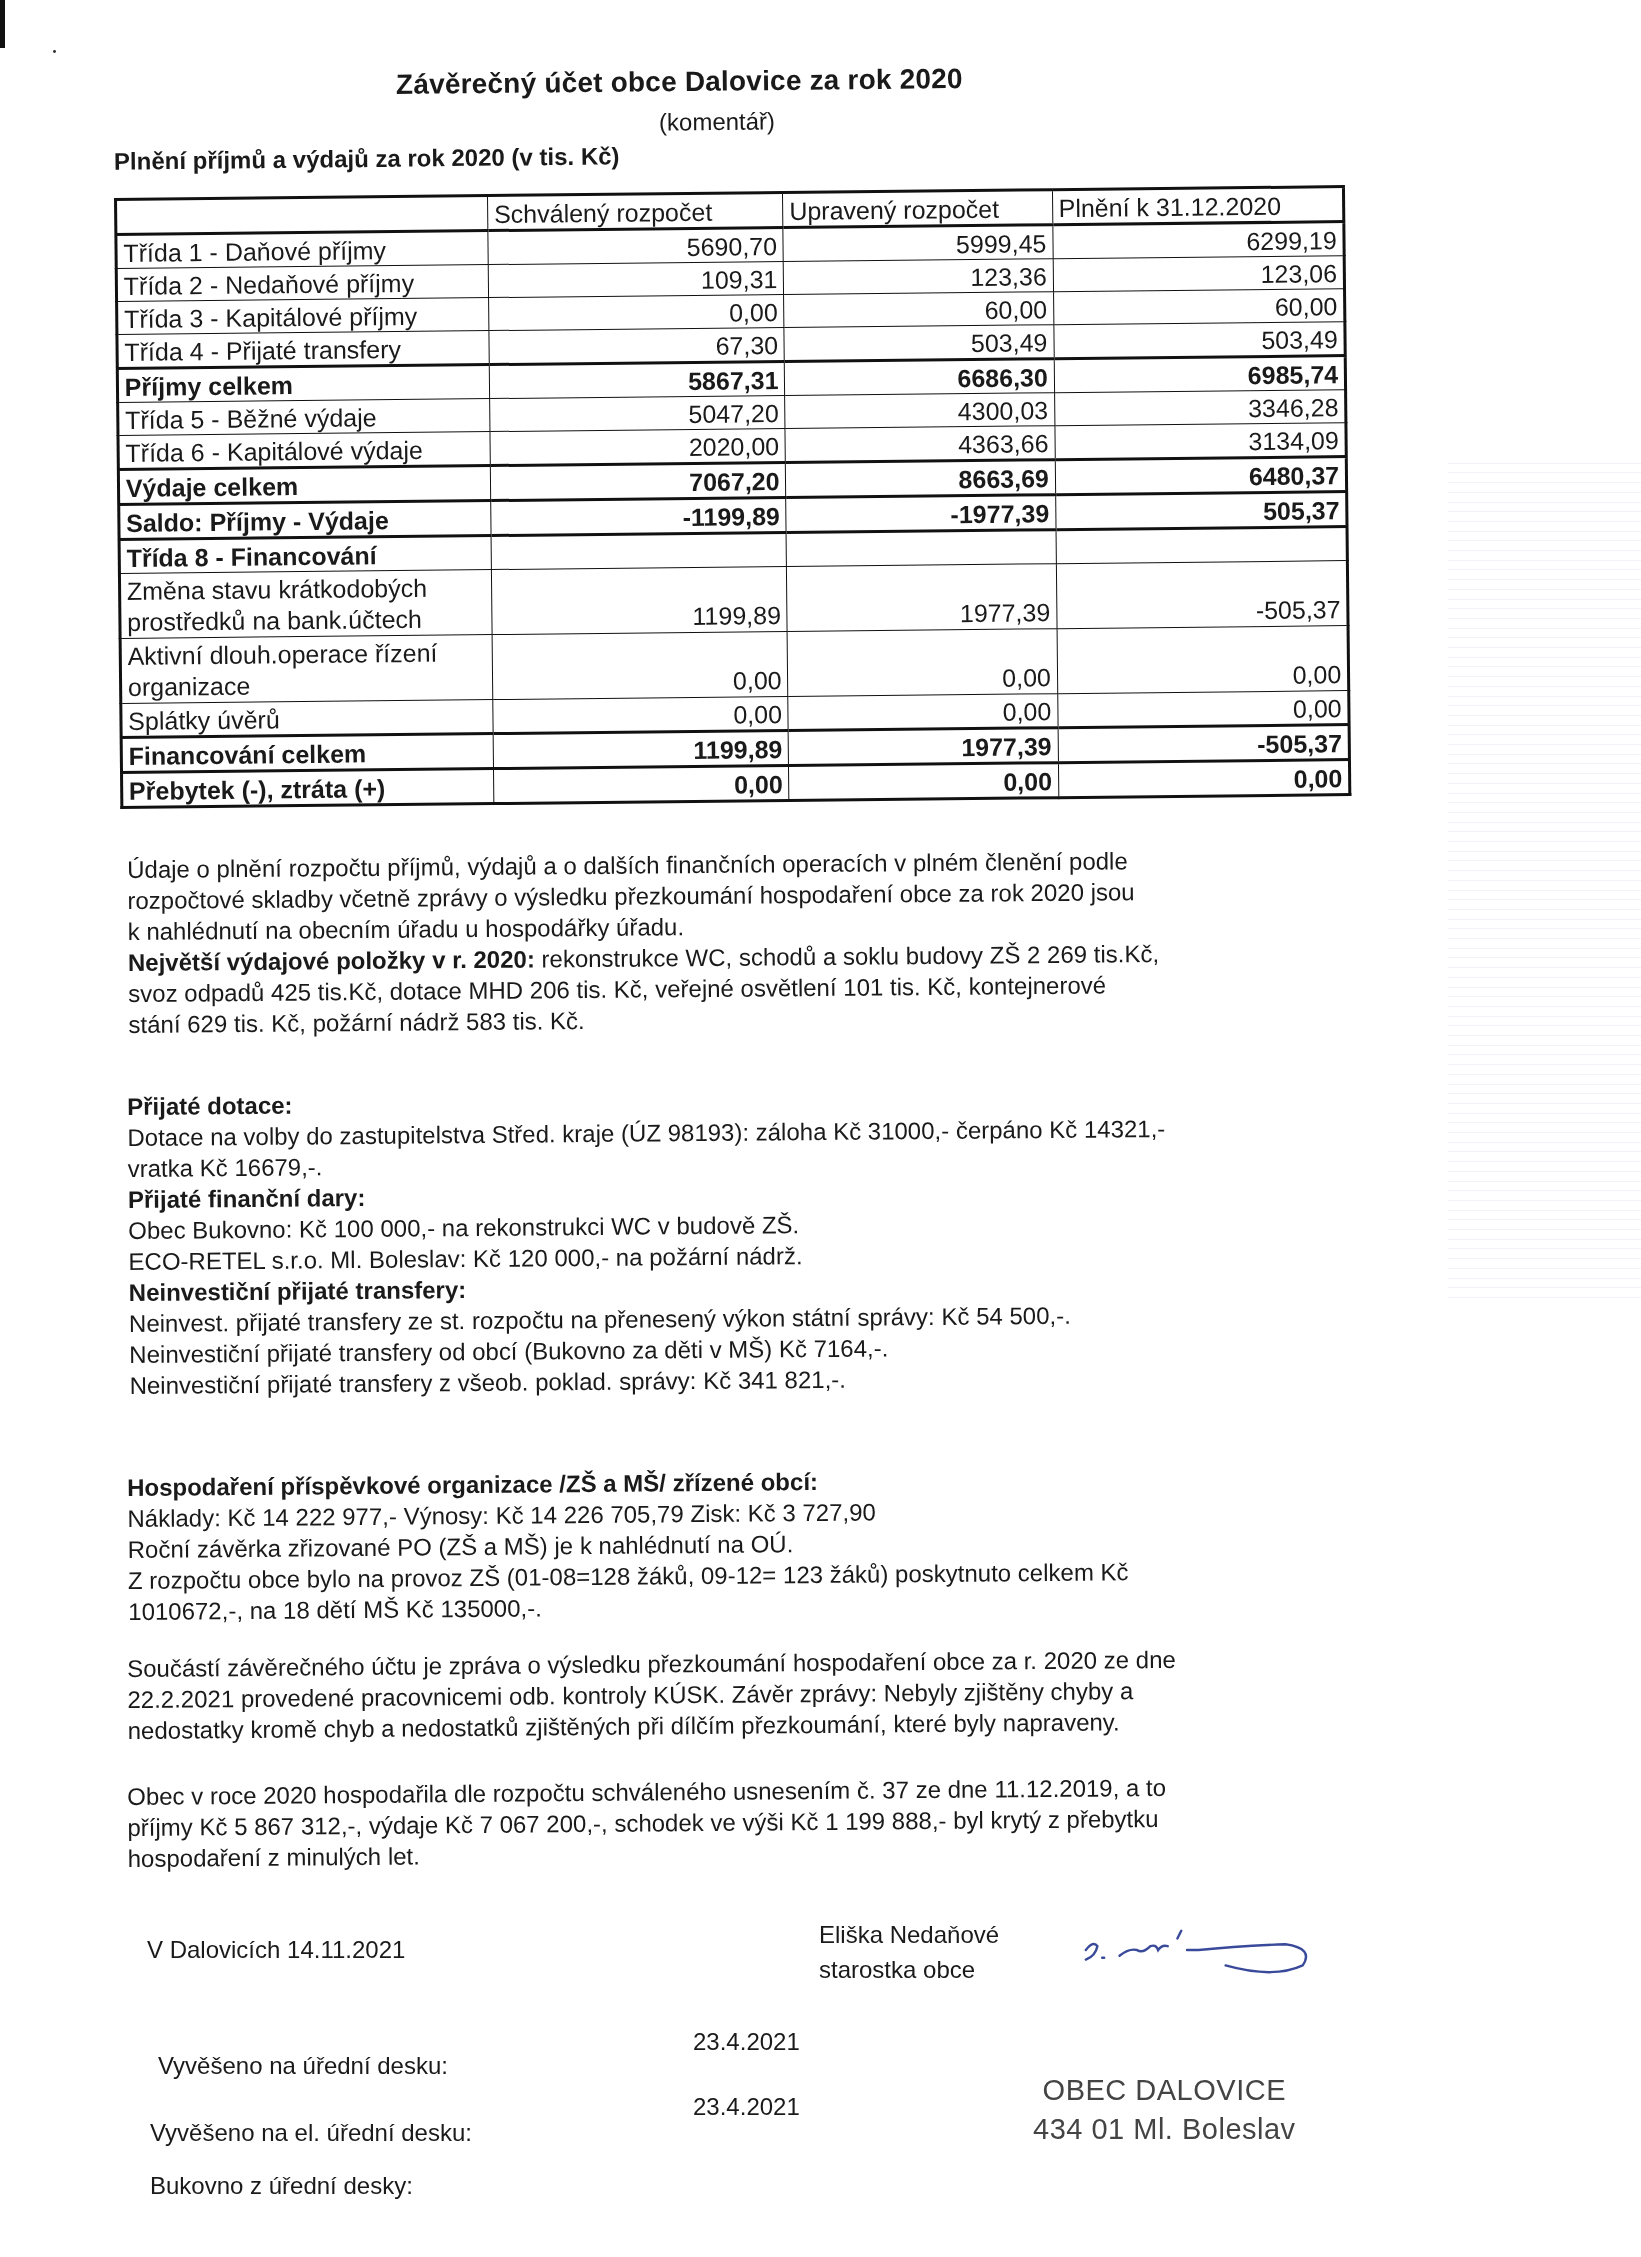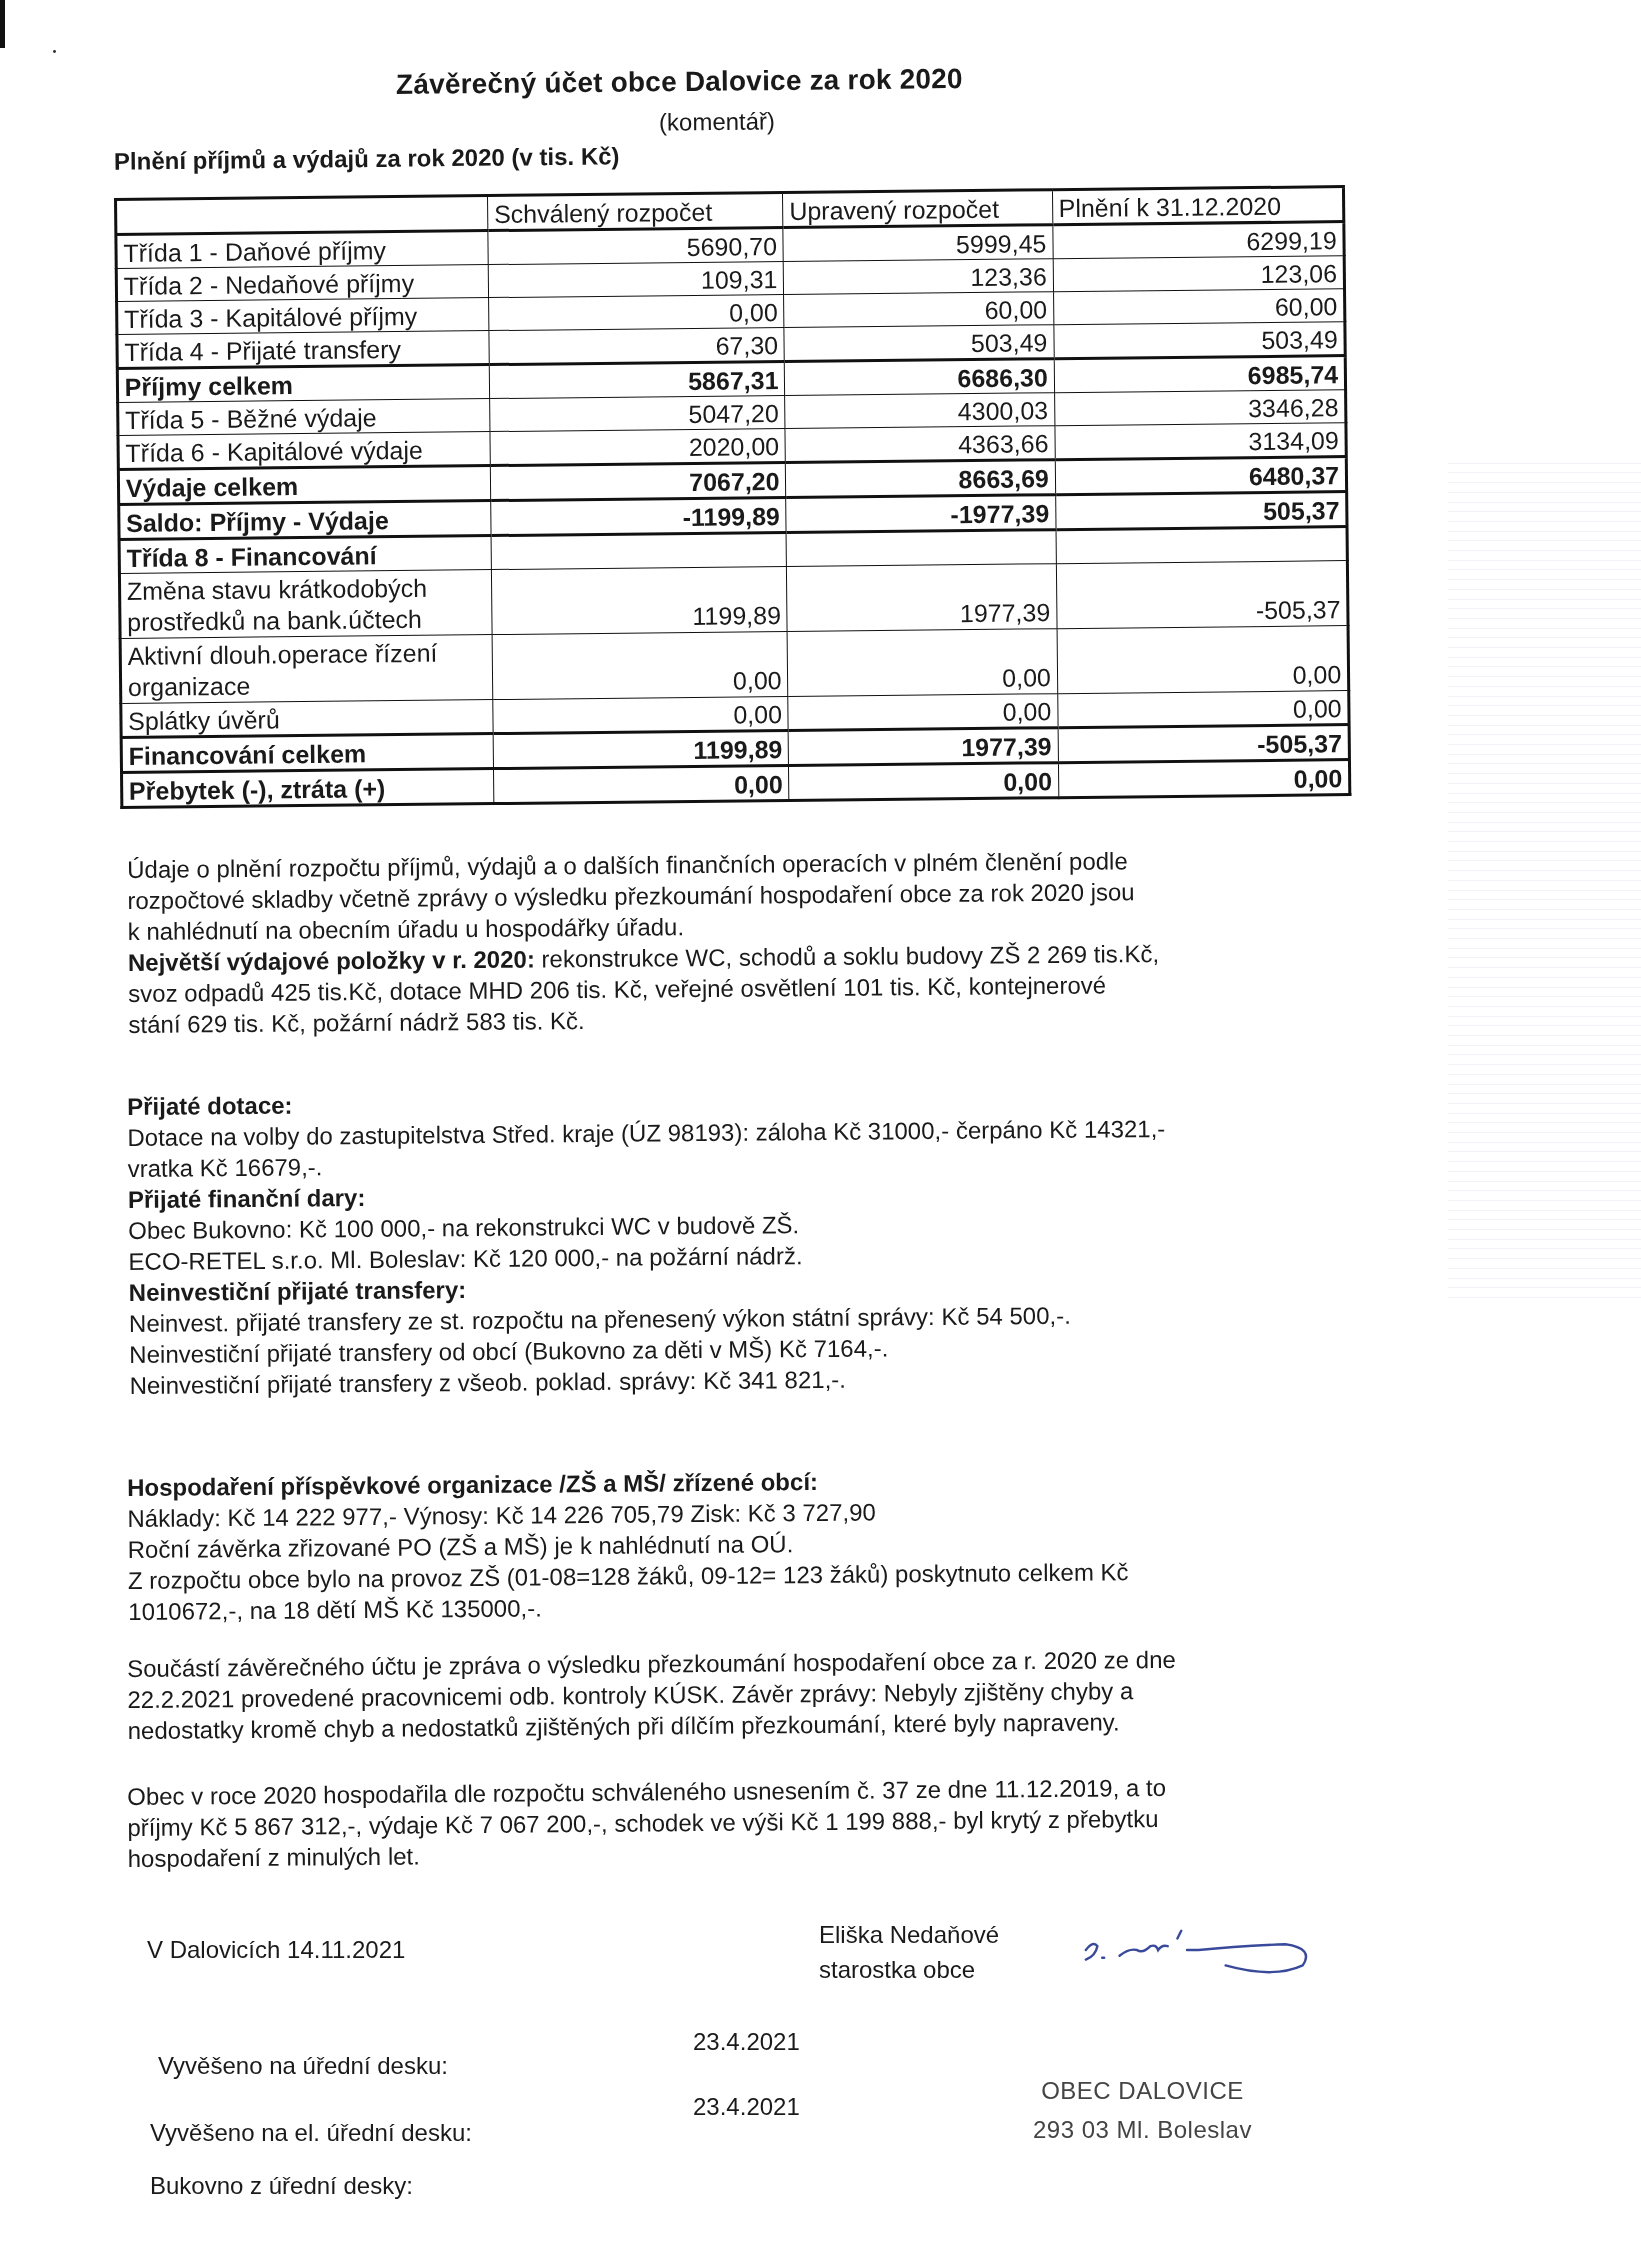--- a/index.html
+++ b/index.html
@@ -26,21 +26,21 @@
   .para b { font-weight:bold; }
   .p1 { top:854px; }
   .p2 { top:1091px; }
   .p3 { top:1472px; }
   .p4 { top:1653px; }
   .p5 { top:1781px; }
   .line { display:block; }
 
   .footer { position:absolute; font-size:24px; }
   .sig { position:absolute; left:1081px; top:1921px; width:241px; height:58px; }
-  .stamp { position:absolute; left:1033px; top:2071px; font-size:24px; color:#444; line-height:39px; text-align:center; letter-spacing:0.5px; }
+  .stamp { position:absolute; left:1033px; top:2071px; font-size:29px; color:#444; line-height:39px; text-align:center; letter-spacing:0.5px; }
   .ghost { position:absolute; right:0; top:454px; width:193px; height:850px; opacity:0.25;
            background:repeating-linear-gradient(180deg, #fff 0 8.7px, #c8c8e0 8.7px 9.7px); }
 </style>
 </head>
 <body>
 
 <div class="scanmark"></div>
 <div class="dot"></div>
 <div class="ghost"></div>
 
@@ -208,15 +208,15 @@
 </svg>
 
 <div class="footer" style="left:150px; top:2052px;margin-left:8px;">Vyvěšeno na úřední desku:</div>
 <div class="footer" style="left:693px; top:2028px;">23.4.2021</div>
 <div class="footer" style="left:150px; top:2119px;">Vyvěšeno na el. úřední desku:</div>
 <div class="footer" style="left:693px; top:2093px;">23.4.2021</div>
 <div class="footer" style="left:150px; top:2172px;">Bukovno z úřední desky:</div>
 
 <div class="stamp">
   <span class="line">OBEC DALOVICE</span>
-  <span class="line">293 03 Ml. Boleslav</span>
+  <span class="line">434 01 Ml. Boleslav</span>
 </div>
 
 
 </body></html>

